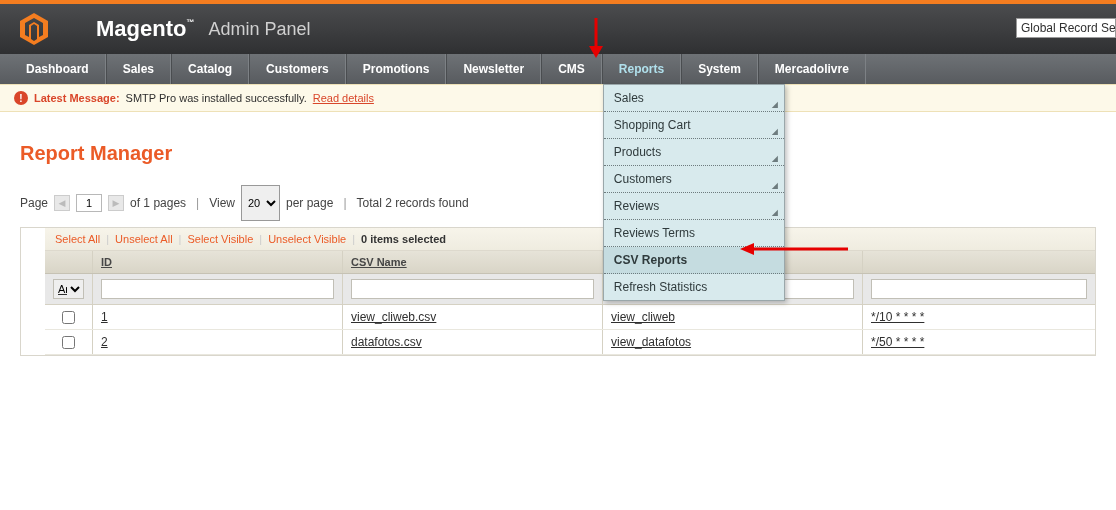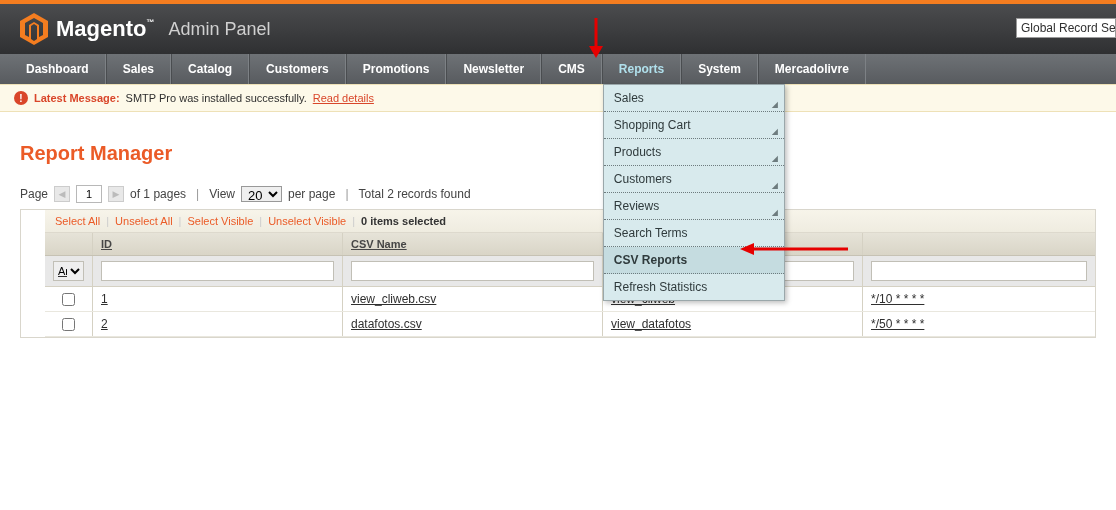--- a/index.html
+++ b/index.html
@@ -5,21 +5,21 @@
 * { box-sizing: border-box; margin: 0; padding: 0; }
 body { font-family: Arial, Helvetica, sans-serif; font-size: 12px; background: #fff; color: #2f2f2f; width: 1116px; overflow: hidden; }
 
 
 .top-stripe { height: 4px; background: #f47d20; }
 
 
 .header { background: linear-gradient(#4b4c4e, #2f3032); height: 50px; display: flex; align-items: center; padding: 0 20px; position: relative; }
 .logo { display: flex; align-items: center; gap: 8px; }
 .logo-icon svg { display: block; }
-.logo-text { color: #fff; font-size: 22px; font-weight: bold; font-family: Arial; }
+.logo-text { color: #fff; font-size: 22px; font-weight: bold; font-family: Arial; margin-left: 40px; }
 .logo-text .tm { font-size: 8px; vertical-align: top; position: relative; top: 2px; }
 .panel-text { color: #d0d0d0; font-size: 18px; margin-left: 6px; }
 .global-search { position: absolute; right: 0; top: 14px; background: #fff; border: 1px solid #999; padding: 2px 4px; font-size: 12px; width: 100px; overflow: hidden; white-space: nowrap; }
 
 
 .nav { background: linear-gradient(#6e7276, #585b5f); height: 30px; display: flex; align-items: stretch; padding: 0 10px; position: relative; }
 .nav-item { color: #fff; font-size: 12px; font-weight: bold; padding: 0 16px; display: flex; align-items: center; border-right: 1px solid #7d8185; border-left: 1px solid #4a4d50; cursor: pointer; position: relative; }
 .nav-item:first-child { border-left: none; }
 .nav-item.active { color: #b0e0ec; }
 
@@ -38,21 +38,21 @@
 
 
 .content { padding: 12px 20px; }
 .page-title { color: #eb5b27; font-size: 20px; font-weight: bold; margin: 18px 0 20px 0; }
 
 
 .pager { font-size: 12px; color: #444; display: flex; align-items: center; gap: 6px; margin-bottom: 6px; }
 .pager .sep { color: #999; margin: 0 4px; }
 .page-input { width: 26px; height: 18px; border: 1px solid #b8b8b8; text-align: center; font-size: 11px; }
 .page-btn { width: 16px; height: 16px; background: #e8e8e8; border: 1px solid #ccc; display: inline-flex; align-items: center; justify-content: center; font-size: 9px; color: #bbb; cursor: pointer; }
-.per-page-select { height: 16px; border: 1px solid #999; font-size: 13px; padding: 0 2px; }
+.per-page-select { height: 36px; border: 1px solid #999; font-size: 11px; padding: 0 2px; }
 
 
 .grid { border: 1px solid #d9d6cc; background: #fff; padding-left: 24px; }
 .massaction { background: linear-gradient(#f7f4ea, #efece0); padding: 5px 10px; font-size: 11px; border-bottom: 1px solid #ddd9cd; display: flex; align-items: center; gap: 6px; }
 .massaction a { color: #eb5b27; text-decoration: none; }
 .massaction .sep2 { color: #ccc; }
 .massaction .bold2 { color: #333; font-weight: bold; }
 
 .grid-head { background: linear-gradient(#e6e3d8, #d9d5c7); display: flex; font-size: 11px; font-weight: bold; color: #464646; border-bottom: 1px solid #c6c2b4; }
 .grid-head .col, .grid-filter .col, .grid-row .col { padding: 5px 8px; border-right: 1px solid #d5d1c3; text-decoration: underline; }
@@ -99,21 +99,21 @@
   <div class="nav-item">Newsletter</div>
   <div class="nav-item">CMS</div>
   <div class="nav-item active">
     <span>Reports</span>
     <div class="submenu">
       <div class="submenu-item"><span>Sales</span><span class="arrow">◢</span></div>
       <div class="submenu-item"><span>Shopping Cart</span><span class="arrow">◢</span></div>
       <div class="submenu-item"><span>Products</span><span class="arrow">◢</span></div>
       <div class="submenu-item"><span>Customers</span><span class="arrow">◢</span></div>
       <div class="submenu-item"><span>Reviews</span><span class="arrow">◢</span></div>
-      <div class="submenu-item"><span>Search Terms</span></div>
+      <div class="submenu-item"><span>Reviews Terms</span></div>
       <div class="submenu-item hover"><span>CSV Reports</span></div>
       <div class="submenu-item"><span>Refresh Statistics</span></div>
     </div>
   </div>
   <div class="nav-item">System</div>
   <div class="nav-item">Mercadolivre</div>
 </div>
 
 <div class="notice">
   <span class="notice-icon">!</span>

